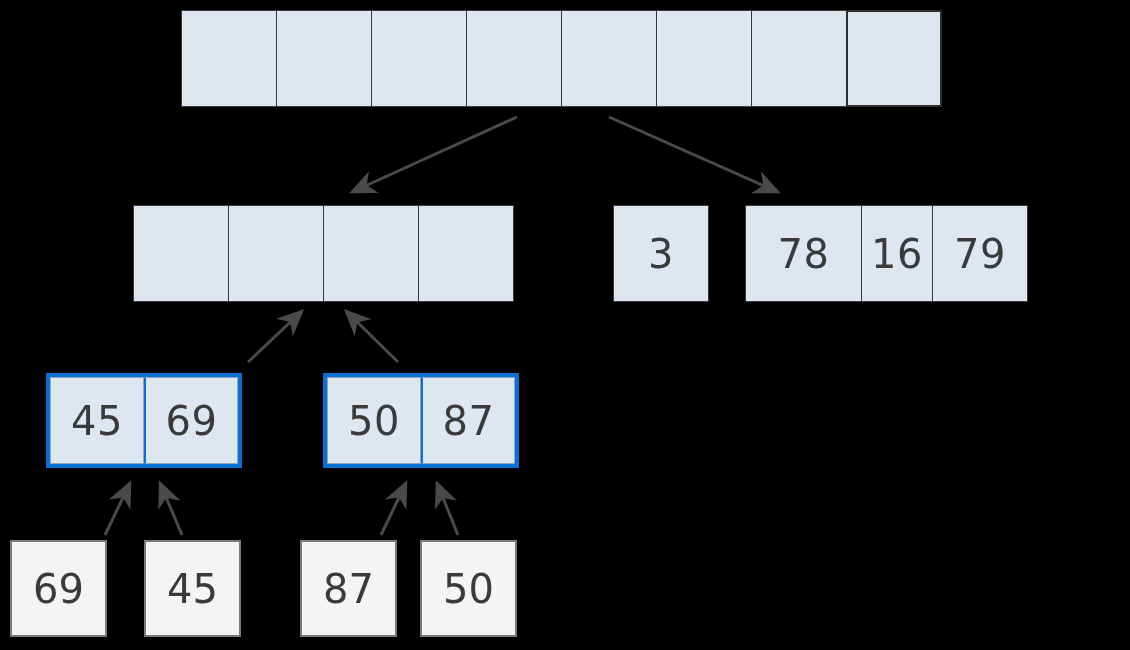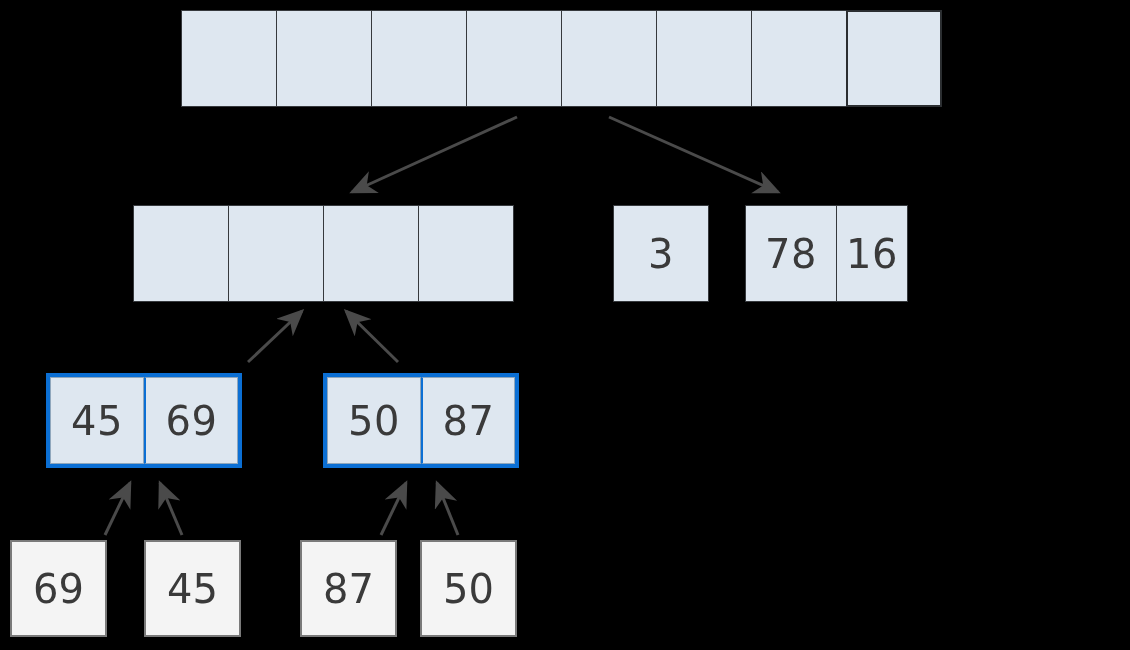--- a/index.html
+++ b/index.html
@@ -115,22 +115,23 @@
 
   <div class="array" style="left:133px; top:205px; height:97px;">
     <div class="cell" style="width:96px;"></div>
     <div class="cell" style="width:96px;"></div>
     <div class="cell" style="width:96px;"></div>
     <div class="cell" style="width:96px;"></div>
   </div>
 
   <div class="array" style="left:613px; top:205px; height:97px;">
     <div class="cell" style="width:96px;">3</div>
-    <div class="cell" style="width:92px;margin-left:36px;">78</div>
+    <div class="cell" style="width:117px;margin-left:36px;">78</div>
     <div class="cell" style="width:72px;">16</div>
+    <div class="cell" style="width:96px;">79</div>
   </div>
 
   <div class="array array-blue" style="left:46px; top:373px; height:95px;">
     <div class="cell" style="width:94px;">45</div>
     <div class="cell" style="width:94px;">69</div>
   </div>
 
   <div class="array array-blue" style="left:323px; top:373px; height:95px;">
     <div class="cell" style="width:94px;">50</div>
     <div class="cell" style="width:94px;">87</div>

